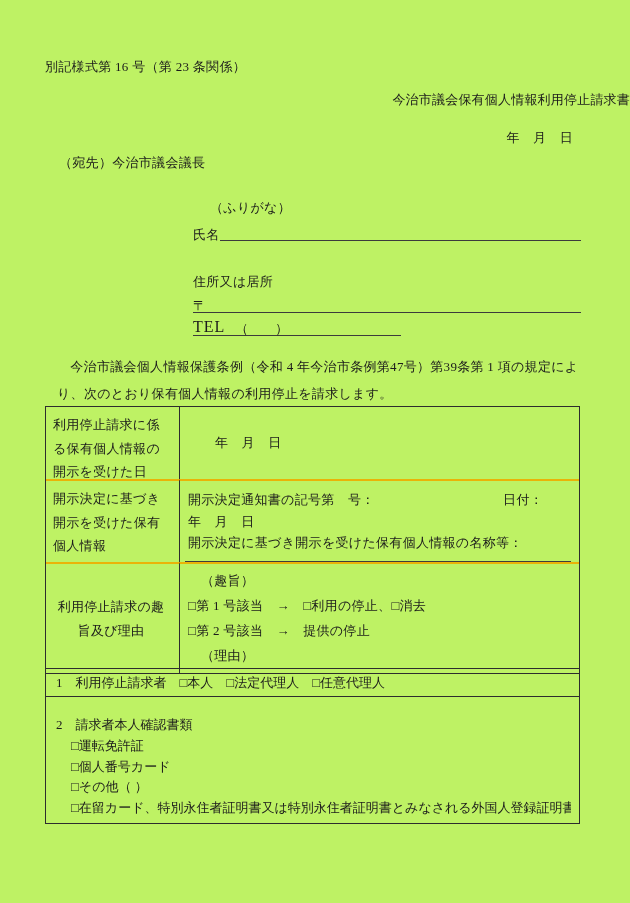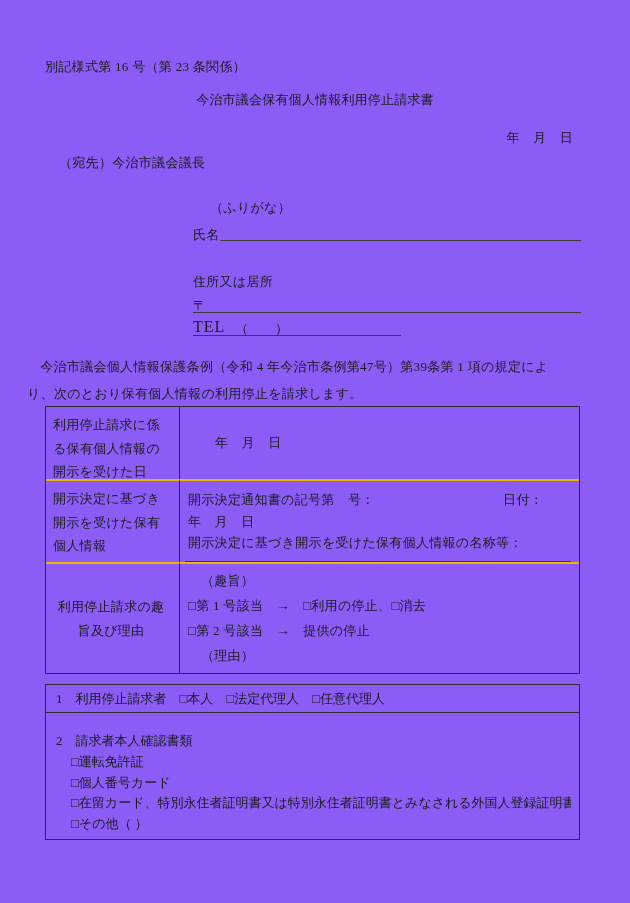--- a/index.html
+++ b/index.html
@@ -2,58 +2,58 @@
 <html><head>
 <meta charset="utf-8">
 <style>
   * { margin:0; padding:0; box-sizing:border-box; }
   html,body { background:#ffffff; }
   body {
     width:630px; height:903px;
     font-family:"Liberation Serif","DejaVu Serif",serif;
     font-size:13px; color:#1b1b1b; letter-spacing:0.3px;
   }
-  .page { position:relative; width:630px; height:903px; background:#8b5cf6; overflow:hidden; }
+  .page { position:relative; width:630px; height:903px; background:#bef264; overflow:hidden; }
   .abs { position:absolute; line-height:1; white-space:pre; }
 
   .form-number { left:45px; top:60px; }
-  .form-title  { left:0; top:93px; width:630px; text-align:center; letter-spacing:0.2px; }
+  .form-title  { left:0; top:93px; width:630px; text-align:right; letter-spacing:0.2px; }
   .date-blank  { top:131px; right:57px; }
   .addressee   { left:59px; top:156px; }
 
   .furigana    { left:210px; top:201px; }
   .name-line   { left:193px; top:224px; width:388px; height:17px; display:flex; align-items:flex-end; }
   .name-line .fill { flex:1; align-self:stretch; border-bottom:1px solid #3c3c3c; }
   .addr-label  { left:193px; top:275px; }
   .postal-line { left:193px; top:296px; width:388px; height:17px; border-bottom:1px solid #3c3c3c; display:flex; align-items:flex-end; }
   .tel-line    { left:193px; top:319px; width:208px; height:17px; border-bottom:1px solid #3c3c3c; display:flex; align-items:flex-end; }
   .tel-line .tel { font-size:16px; letter-spacing:1px; padding-right:10px; }
 
-  .declaration { left:27px; top:353px; width:542px; line-height:27px; white-space:normal; }
+  .declaration { left:57px; top:353px; width:542px; line-height:27px; white-space:normal; }
 
   
   .t1 { position:absolute; left:45px; top:406px; width:535px;
         display:grid; grid-template-columns:133px 1fr; grid-template-rows:72px 83px 111px;
         border:1px solid #2d2d2d; }
   .t1 .hdr  { padding:6px 10px 0 7px; line-height:23.5px; }
   .t1 .hdr.mid { display:flex; align-items:center; padding-top:0; }
   .t1 .hdr.mid span { line-height:24px;text-align:center; }
   .t1 .cell { border-left:1px solid #2d2d2d; }
   .t1 .bt   { border-top:2px solid #eab308; }
   .t1 .c1 { display:flex; align-items:center; padding-left:35px; }
   .t1 .c2 { padding:8px 8px 0 8px; line-height:21.5px; }
   .t1 .c2 .flexline { display:flex; justify-content:space-between; }
   .t1 .c2 .flexline .datelab { margin-right:28px; }
   .t1 .uline { height:8px; border-bottom:1px solid #3c3c3c; margin-left:-3px; }
   .t1 .c3 { padding:4px 8px 0 8px; line-height:25px; }
   .t1 .c3 .ind { padding-left:13px; }
   .t1 .line { white-space:nowrap; }
 
   
-  .t2 { position:absolute; left:45px; top:684px; width:535px; border:1px solid #2d2d2d; letter-spacing:0;font-family:Liberation Serif, serif; }
+  .t2 { position:absolute; left:45px; top:668px; width:535px; border:1px solid #2d2d2d; letter-spacing:0;font-family:Liberation Serif, serif; }
   .t2 .r1 { height:28px; line-height:27px; padding-left:10px; border-bottom:1px solid #2d2d2d; white-space:nowrap; }
   .t2 .r2 { padding:2px 8px 4px 10px; line-height:20.8px;margin-top:16px; }
   .t2 .r2 div { white-space:nowrap; overflow:hidden; }
   .t2 .item { padding-left:15px; }
 </style>
 </head>
 <body>
 
 <div class="page">
 
@@ -109,18 +109,18 @@
       <div class="line ind">（理由）</div>
     </div>
   </div>
 
   <div class="t2">
     <div class="r1">1　利用停止請求者　□本人　□法定代理人　□任意代理人</div>
     <div class="r2">
       <div>2　請求者本人確認書類</div>
       <div class="item">□運転免許証</div>
       <div class="item">□個人番号カード</div>
+      <div class="item">□その他（ ）</div>
       <div class="item">□在留カード、特別永住者証明書又は特別永住者証明書とみなされる外国人登録証明書</div>
-      <div class="item">□その他（ ）</div>
     </div>
   </div>
 
 </div>
 
 </body></html>

